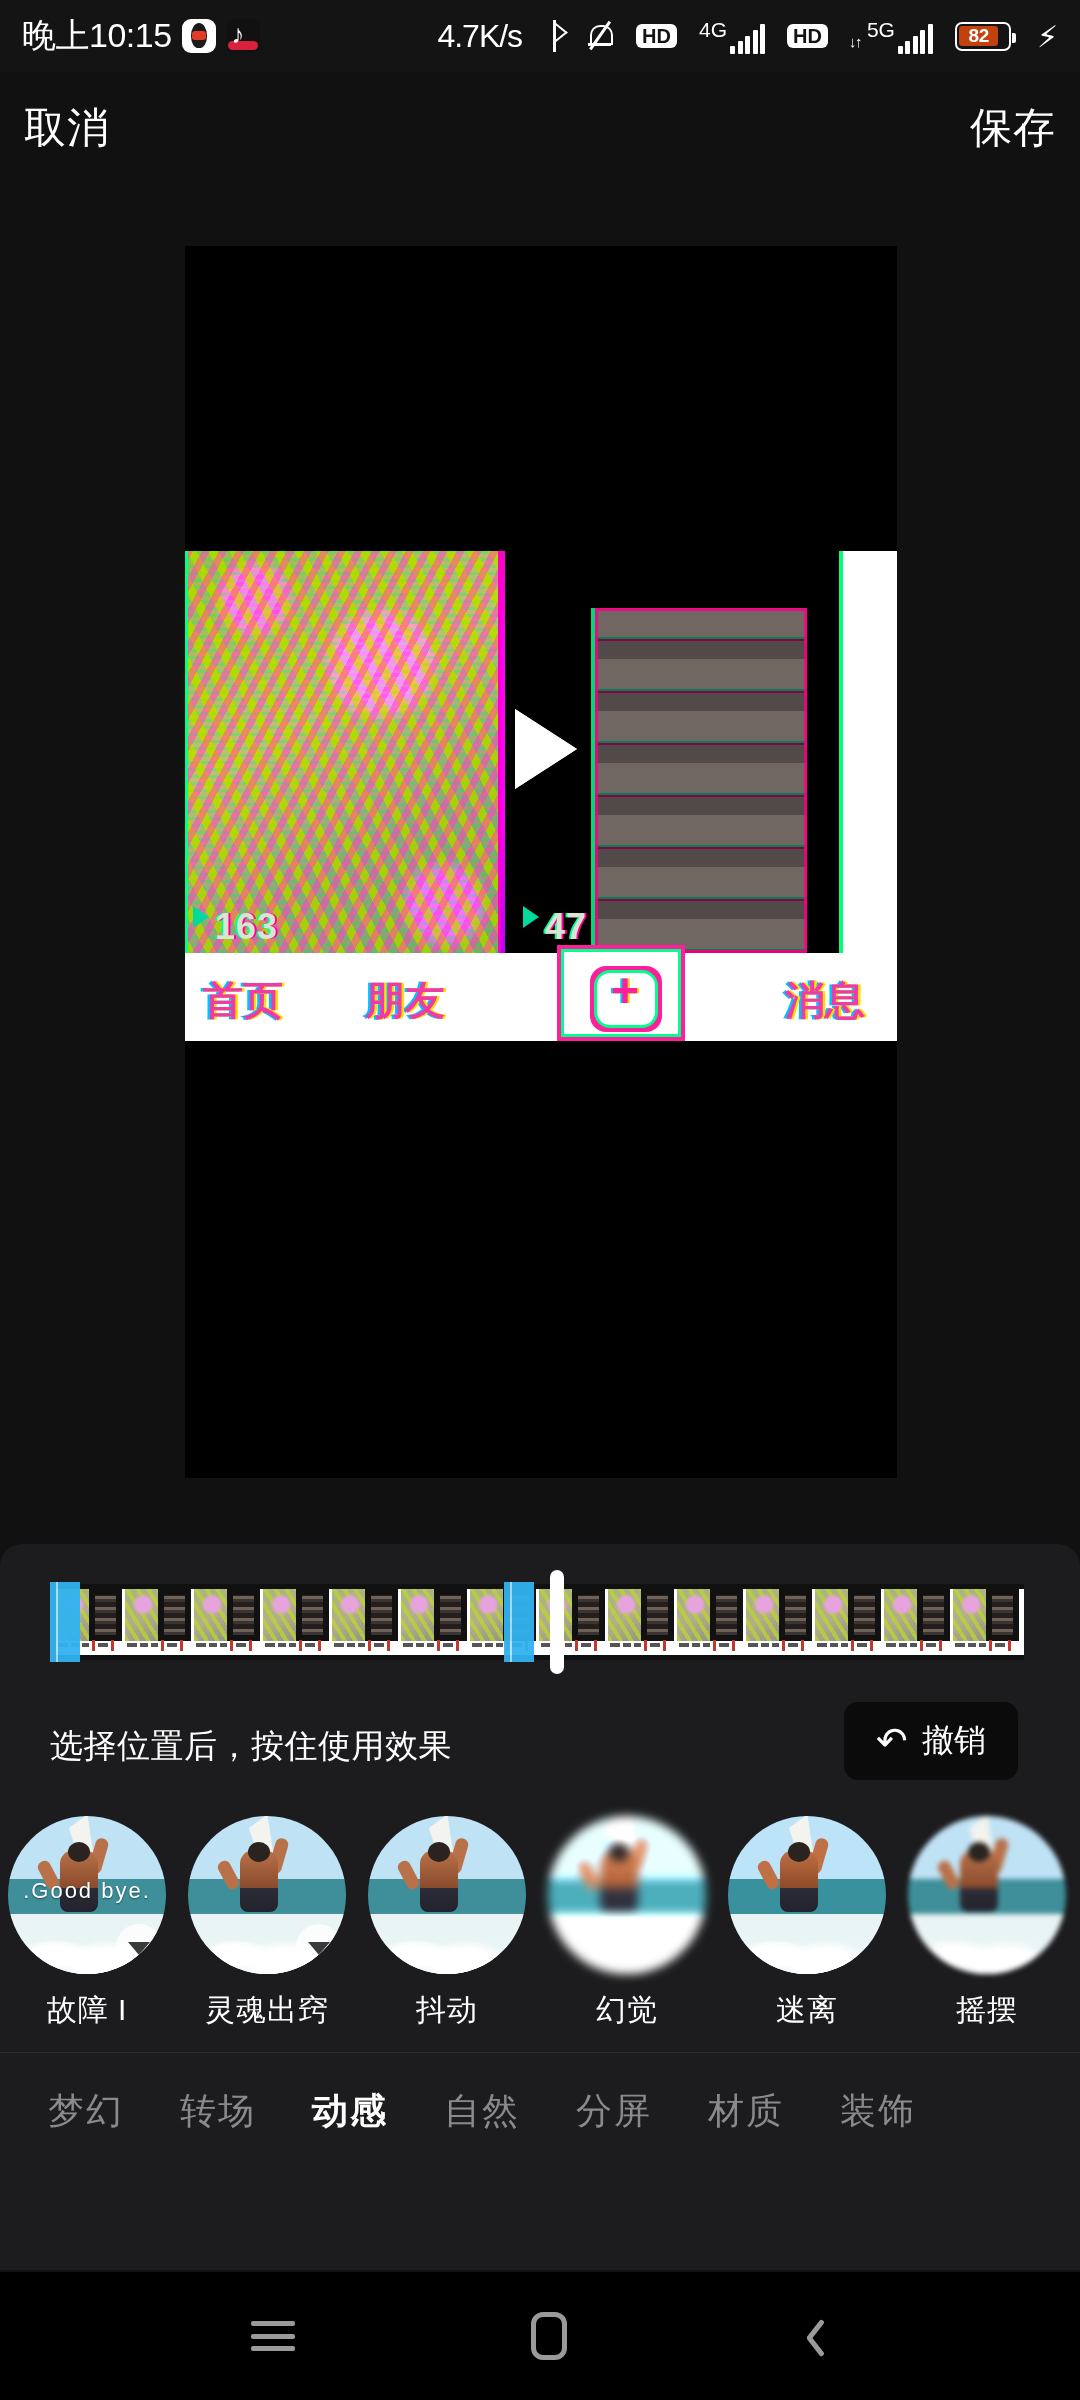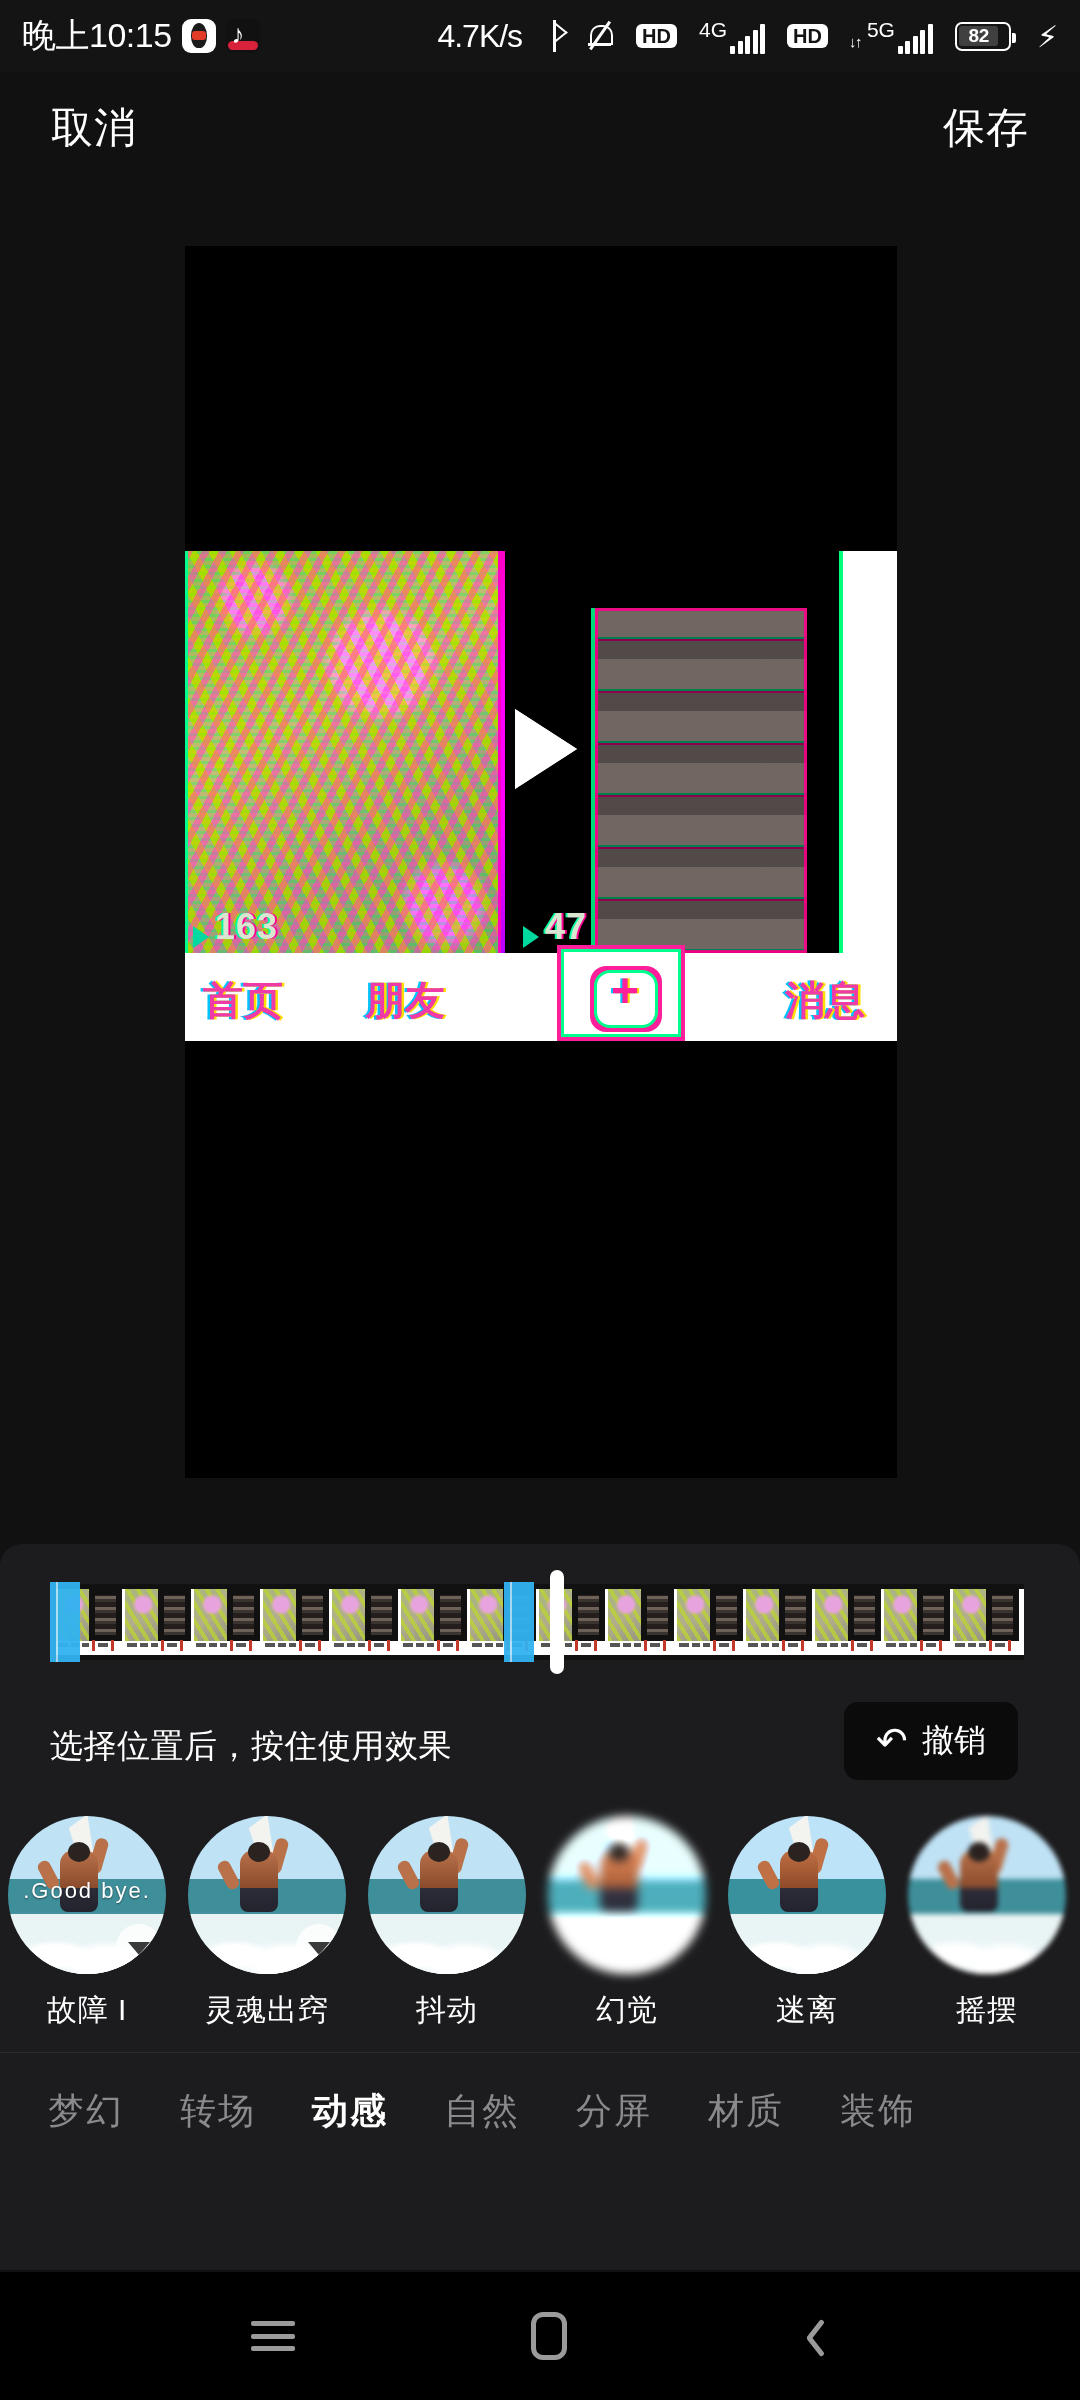--- a/index.html
+++ b/index.html
@@ -78,31 +78,31 @@
   .updn:after{content:"\2191"; position:absolute; left:5px; top:-6px; font-size:15px;}
   .battery{
     width:56px; height:29px; border:2.5px solid #fff; border-radius:7px;
     position:relative; display:flex; align-items:center; padding:2.5px;
   }
   .battery:after{
     content:""; position:absolute; right:-7px; top:9px; width:4px; height:10px;
     background:#fff; border-radius:0 2px 2px 0;
   }
   .bfill{
-    background:#404040; height:100%; width:82%; border-radius:3px;
+    background:#c2410c; height:100%; width:82%; border-radius:3px;
     color:#fff; font-size:19px; font-weight:700; display:flex;
     align-items:center; justify-content:center; letter-spacing:-0.5px;
   }
   .bolt{ font-size:30px; margin-left:4px; }
 
   
   .topbar{
     position:absolute; left:0; top:72px; width:1080px; height:112px;
     display:flex; align-items:center; justify-content:space-between;
-    padding:0 51px; background:#111112;
+    padding:0 24px; background:#111112;
   }
   .topbar span{ color:#fff; font-size:42px; letter-spacing:1px; }
 
   
   .stage{
     position:absolute; left:0; top:184px; width:1080px; height:1360px;
     background:#111112;
   }
   .canvas{
     position:absolute; left:185px; top:62px; width:712px; height:1232px;
@@ -147,21 +147,21 @@
     position:absolute; left:330px; top:158px; width:0; height:0;
     border-left:62px solid #fff;
     border-top:40px solid transparent;
     border-bottom:40px solid transparent;
     filter:drop-shadow(0 0 0 #fff);
   }
   .cnt{
     position:absolute; font-size:36px; font-weight:700; letter-spacing:1px;
     text-shadow: 2px 0 #ff0090, -2px 0 #00ffa0;
     color:#d8e6d0;
-    display:flex; align-items:flex-end; gap:6px;
+    display:flex; align-items:flex-start; gap:6px;
   }
   .cnt .tri{
     width:0;height:0;border-left:16px solid #00d9a0;
     border-top:11px solid transparent;border-bottom:11px solid transparent;
   }
   .cnt1{ left:8px; top:355px; }
   .cnt2{ left:338px; top:355px; }
   .appnav{
     position:absolute; left:0; top:402px; width:712px; height:88px;
     background:#fff; display:flex; align-items:center;

